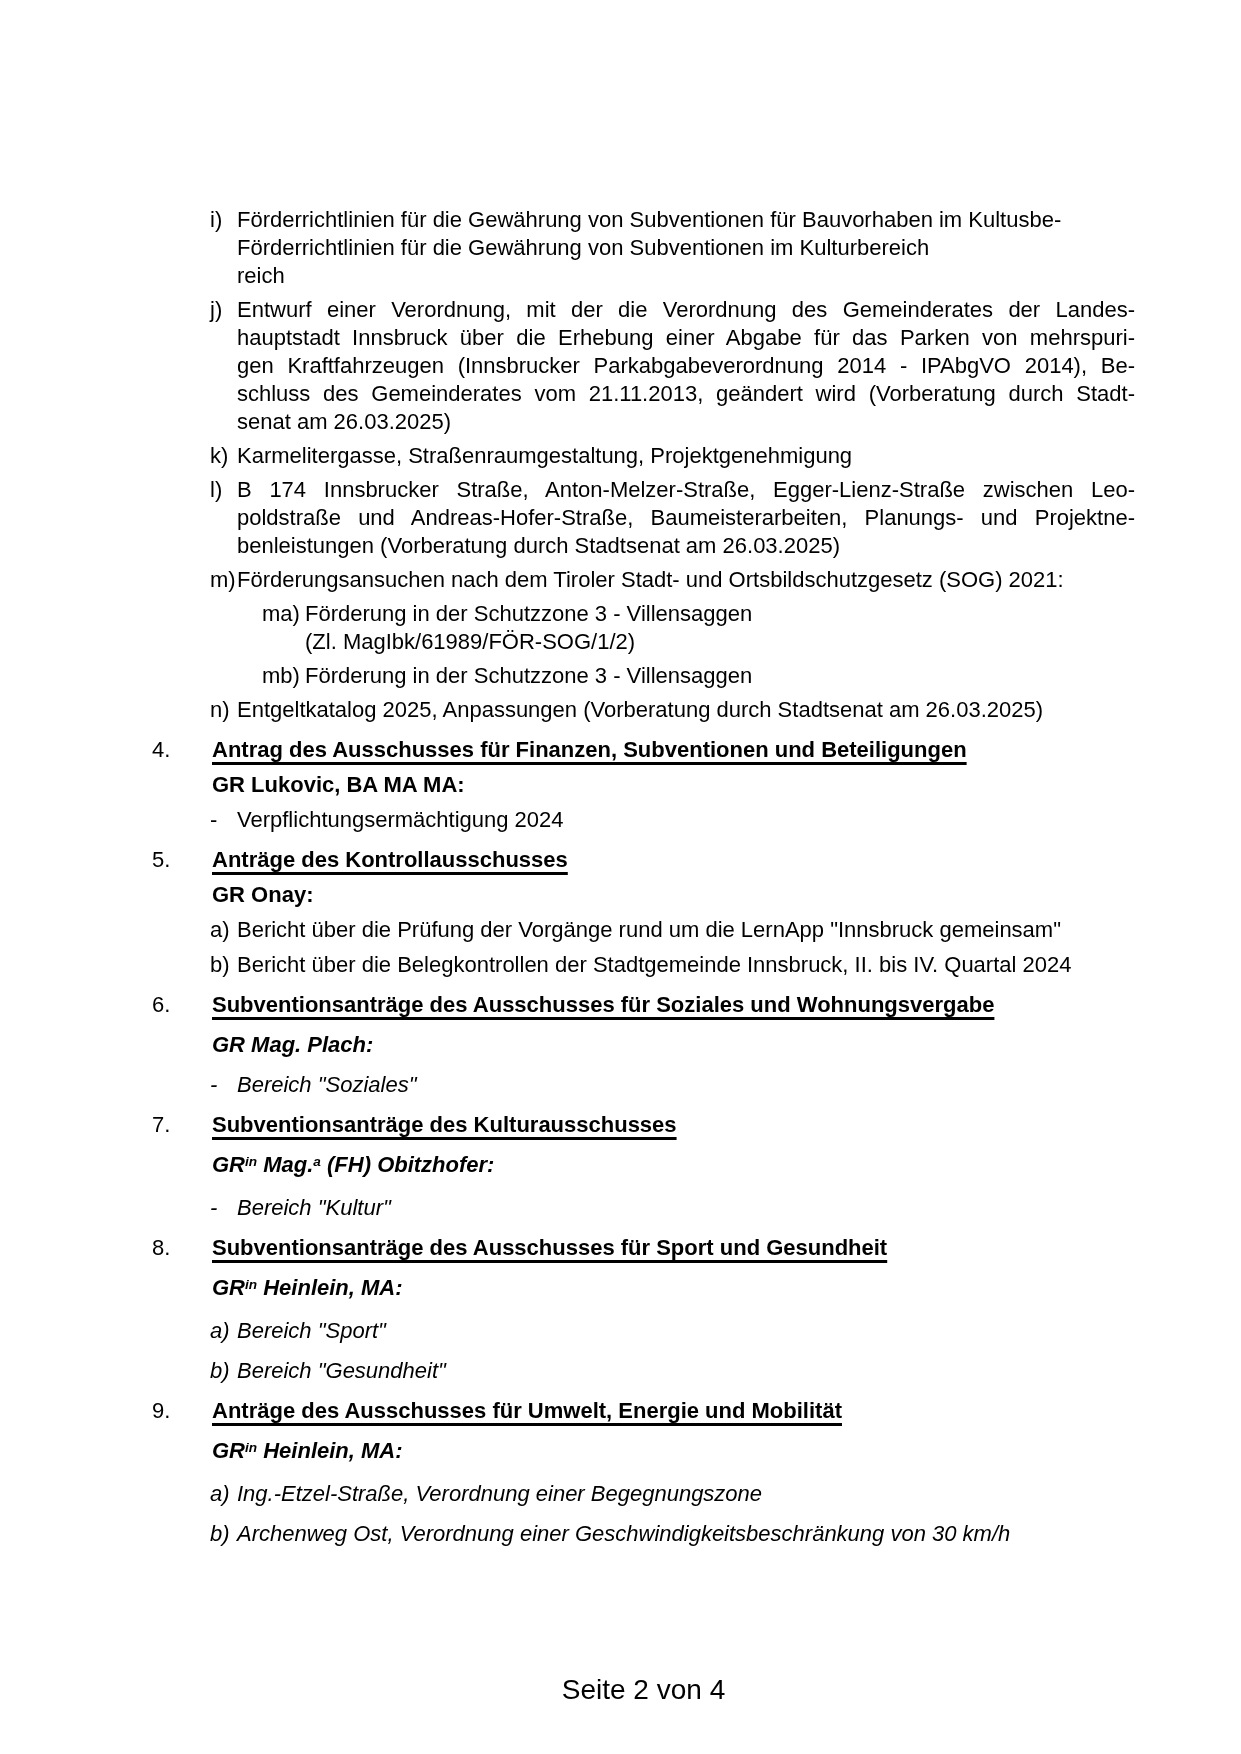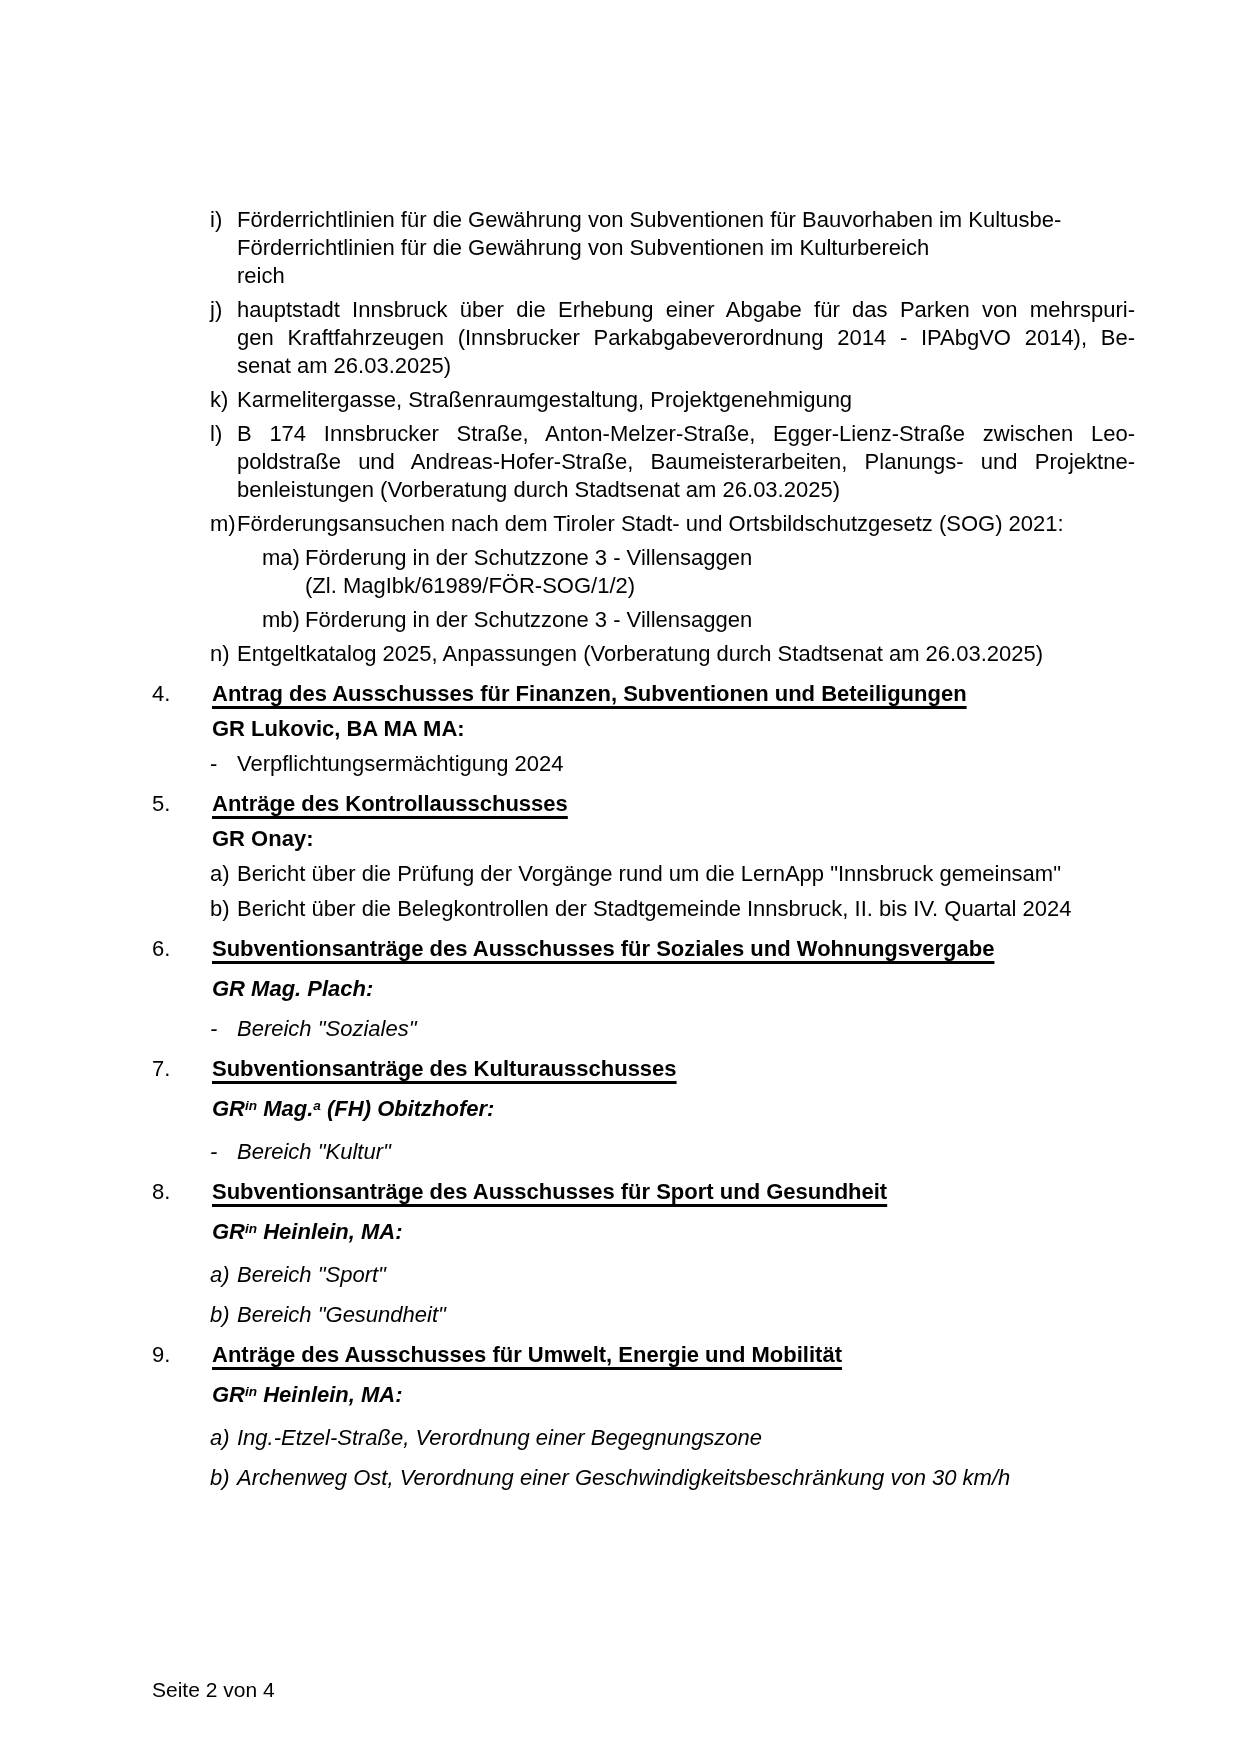--- a/index.html
+++ b/index.html
@@ -43,40 +43,43 @@
   .presenter { padding-left: 60px; font-weight: bold; margin-top: 7px; white-space: nowrap; }
   .sitem { position: relative; padding-left: 85px; margin-top: 7px; }
   .sitem > .marker { position: absolute; left: 58px; top: 0; }
   .roomy .presenter, .roomy .sitem { margin-top: 12px; font-style: italic; }
   sup.sp { font-size: 0.62em; position: relative; top: -0.45em; vertical-align: baseline; font-weight: bold; }
   .footer {
     position: absolute;
     left: 152px;
     top: 1676px;
     width: 983px;
-    font-size: 21px;
+    text-align: center;
+    font-size: 28px;
   }
 </style>
 </head>
 <body>
 
 <div class="page">
   <div class="content">
 
     <div class="litem">
       <span class="marker">i)</span>
       <div class="line nw">Förderrichtlinien für die Gewährung von Subventionen für Bauvorhaben im Kultusbe-</div>
       <div class="line nw">Förderrichtlinien für die Gewährung von Subventionen im Kulturbereich</div>
       <div class="line nw">reich</div>
     </div>
 
     <div class="litem">
       <span class="marker">j)</span>
+      <div class="line jl">Entwurf einer Verordnung, mit der die Verordnung des Gemeinderates der Landes-</div>
       <div class="line jl">hauptstadt Innsbruck über die Erhebung einer Abgabe für das Parken von mehrspuri-</div>
       <div class="line jl">gen Kraftfahrzeugen (Innsbrucker Parkabgabeverordnung 2014 - IPAbgVO 2014), Be-</div>
+      <div class="line jl">schluss des Gemeinderates vom 21.11.2013, geändert wird (Vorberatung durch Stadt-</div>
       <div class="line nw">senat am 26.03.2025)</div>
     </div>
 
     <div class="litem">
       <span class="marker">k)</span>
       <div class="line nw">Karmelitergasse, Straßenraumgestaltung, Projektgenehmigung</div>
     </div>
 
     <div class="litem">
       <span class="marker">l)</span>

